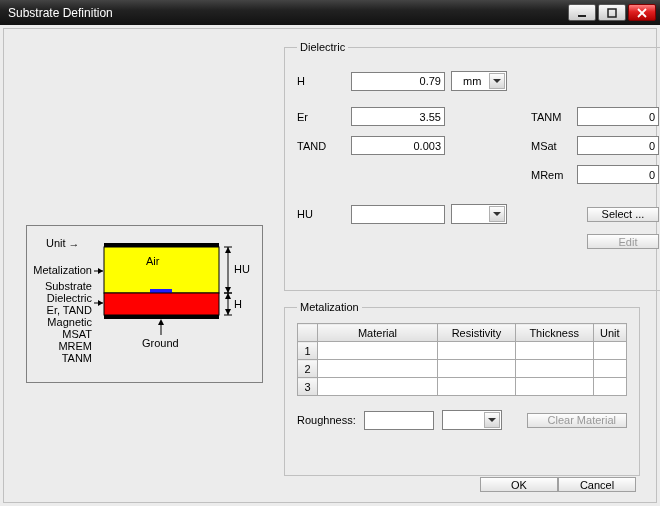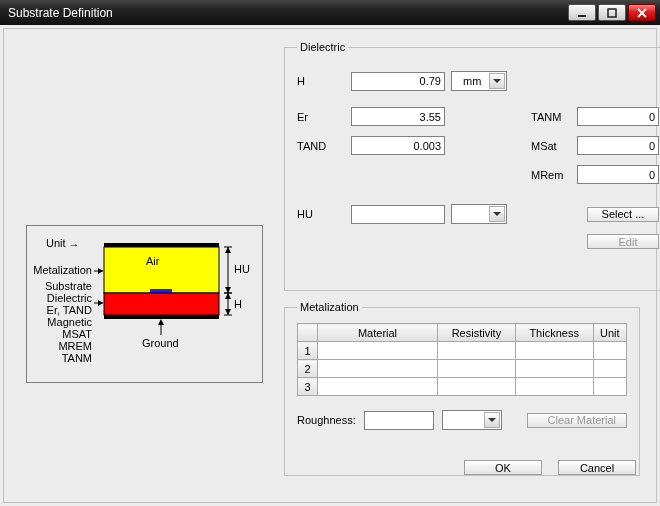--- a/index.html
+++ b/index.html
@@ -166,22 +166,22 @@
     background: linear-gradient(#f8f8f8,#e0e0e0);
     font-weight: normal;
   }
   table.grid td.rowhead {
     background: linear-gradient(#f8f8f8,#e0e0e0);
     width: 20px; text-align: center;
   }
 
   .footer-btns {
     position: absolute;
-    right: 20px; bottom: 27px;
-    display: flex; gap: 16px;
+    right: 20px; bottom: 10px;
+    display: flex; 
   }
 </style>
 </head>
 <body>
 
 <div class="window">
   <div class="titlebar">
     <div class="title">Substrate Definition</div>
     <div class="winbtns">
       <div class="winbtn">

